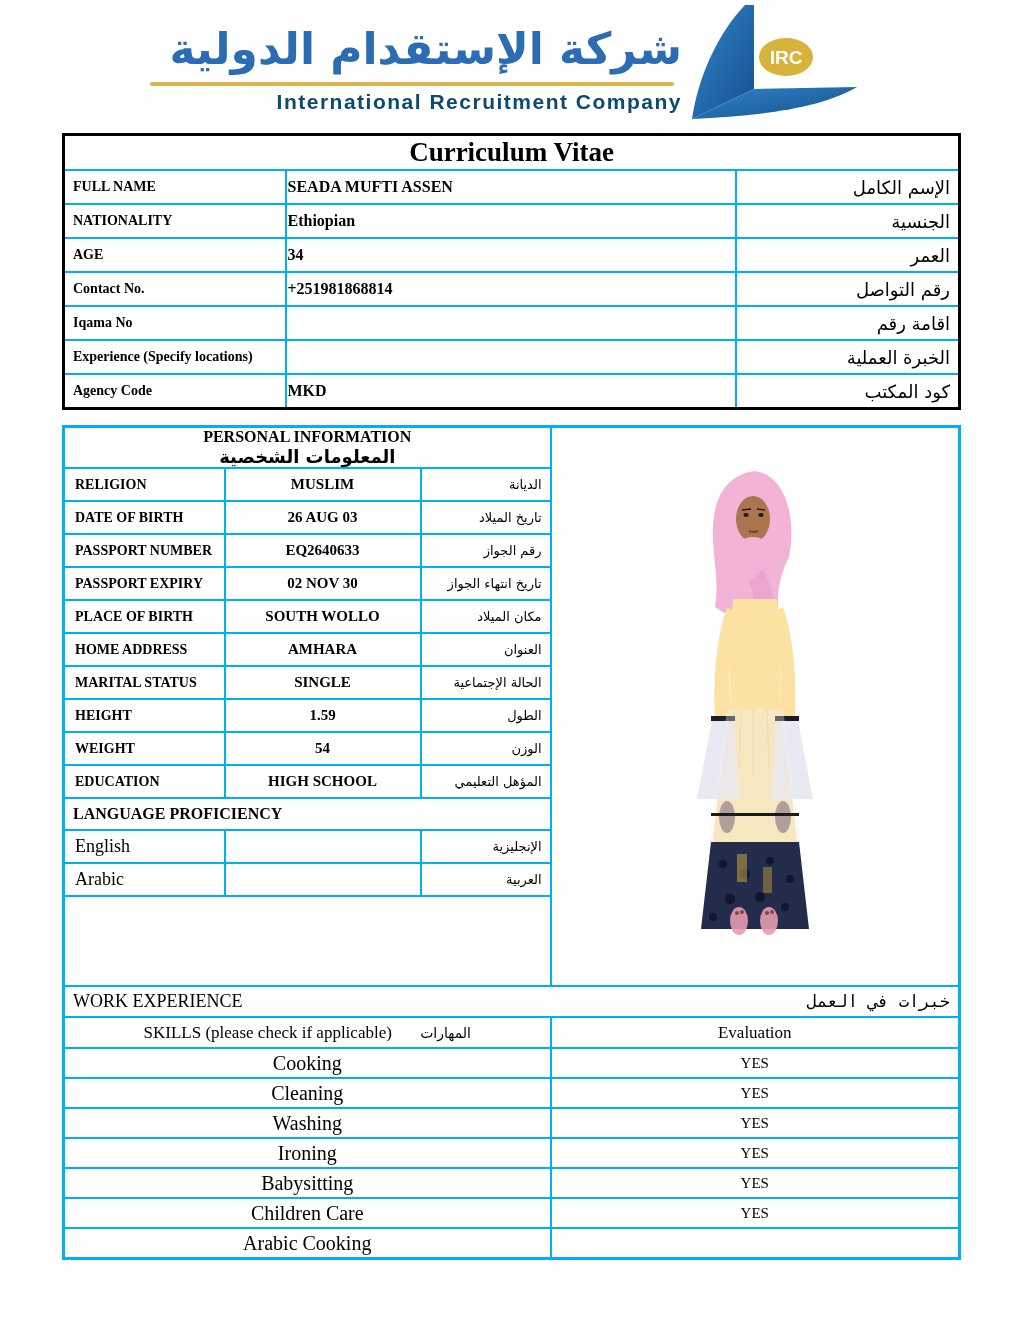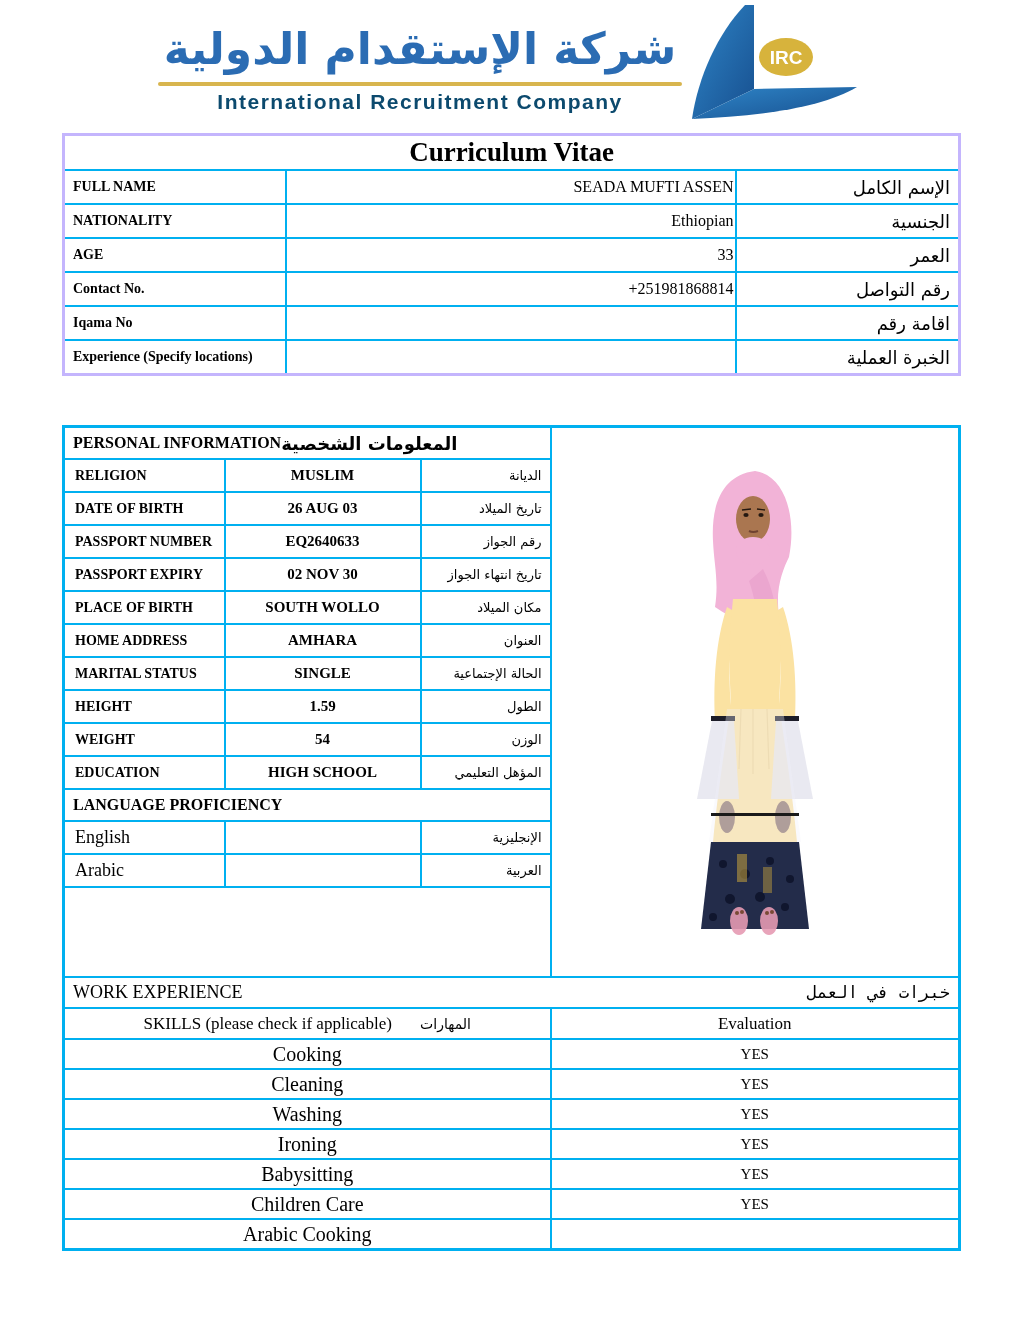--- a/index.html
+++ b/index.html
@@ -1,38 +1,38 @@
 <!DOCTYPE html>
 <html><head>
 <meta charset="utf-8">
 <style>
   html,body{margin:0;padding:0;background:#ffffff;}
   body{width:1020px;height:1320px;position:relative;font-family:"Liberation Serif","DejaVu Serif",serif;color:#000;}
 
   
-  .logo-block{position:absolute;left:150px;top:18px;width:540px;text-align:center;}
+  .logo-block{position:absolute;left:142px;top:18px;width:540px;text-align:right;}
   .logo-arabic{font-family:"DejaVu Sans",sans-serif;font-weight:bold;font-size:44px;line-height:1.4;color:#2b6cb3;direction:rtl;}
   .logo-underline{height:4px;background:#d8b54e;margin:2px 8px 4px 8px;border-radius:2px;}
   .logo-english{font-family:"Liberation Sans",sans-serif;font-weight:bold;font-size:21px;letter-spacing:1.5px;color:#0c4a6e;}
   .logo-mark{position:absolute;left:690px;top:5px;width:168px;height:118px;}
 
   
   table.cv{border-collapse:collapse;table-layout:fixed;}
   table.cv td{border:2px solid #00b0f0;overflow:hidden;}
-  .tbl-top{position:absolute;left:62px;top:133px;width:896px;border:3px solid #c4b5fd;}
+  .tbl-top{position:absolute;left:62px;top:133px;width:896px;border:3px solid #000000;}
   .tbl-bottom{position:absolute;left:62px;top:425px;width:896px;border:3px solid #00b0f0;}
 
   .title-cell{text-align:center;font-weight:bold;font-size:27px;height:50px;}
   .lbl{font-weight:bold;font-size:14px;padding-left:8px;}
-  .val{font-weight:normal;font-size:16px;text-align:right;}
+  .val{font-weight:bold;font-size:16px;text-align:left;}
   .ar{font-family:"DejaVu Sans",sans-serif;font-size:18px;text-align:right;padding-right:8px;direction:rtl;}
   .tbl-top td{height:30px;}
 
   .sec-hdr{font-weight:bold;font-size:16px;padding:0 8px;height:30px;}
-  .sec-hdr .flexwrap{display:flex;justify-content:flex-start;align-items:center;}
+  .sec-hdr .flexwrap{display:flex;justify-content:flex-start;align-items:center;flex-direction:column;}
   .pi-lbl{font-weight:bold;font-size:14px;padding-left:10px;height:29px;}
   .pi-val{font-weight:bold;font-size:15px;text-align:center;}
   .pi-ar{font-family:"DejaVu Sans",sans-serif;font-size:13px;text-align:right;padding-right:8px;direction:rtl;}
   .lang-lbl{font-size:18px;padding-left:10px;height:29px;margin-top:24px;}
   .filler-cell{height:86px;}
   .photo-cell{vertical-align:top;text-align:center;background:#fff;}
 
   .we-row{height:29px;font-size:18px;padding:0 8px;}
   .we-row .flexwrap{display:flex;justify-content:space-between;align-items:center;}
   .we-ar{font-family:Liberation Mono, monospace;font-size:17px;direction:rtl;}
@@ -78,37 +78,42 @@
     <td class="val">SEADA MUFTI ASSEN</td>
     <td class="ar">الإسم الكامل</td>
   </tr>
   <tr>
     <td class="lbl">NATIONALITY</td>
     <td class="val">Ethiopian</td>
     <td class="ar">الجنسية</td>
   </tr>
   <tr>
     <td class="lbl">AGE</td>
-    <td class="val">33</td>
+    <td class="val">34</td>
     <td class="ar">العمر</td>
   </tr>
   <tr>
     <td class="lbl">Contact No.</td>
     <td class="val">+251981868814</td>
     <td class="ar">رقم التواصل</td>
   </tr>
   <tr>
     <td class="lbl">Iqama No</td>
     <td class="val"></td>
     <td class="ar">اقامة رقم</td>
   </tr>
   <tr>
     <td class="lbl">Experience (Specify locations)</td>
     <td class="val"></td>
     <td class="ar">الخبرة العملية</td>
+  </tr>
+  <tr>
+    <td class="lbl">Agency Code</td>
+    <td class="val">MKD</td>
+    <td class="ar">كود المكتب</td>
   </tr>
 </tbody>
   </table>
 
 <table class="cv tbl-bottom">
   <colgroup>
       <col style="width:161px">
       <col style="width:196px">
       <col style="width:130px">
       <col style="width:409px">

